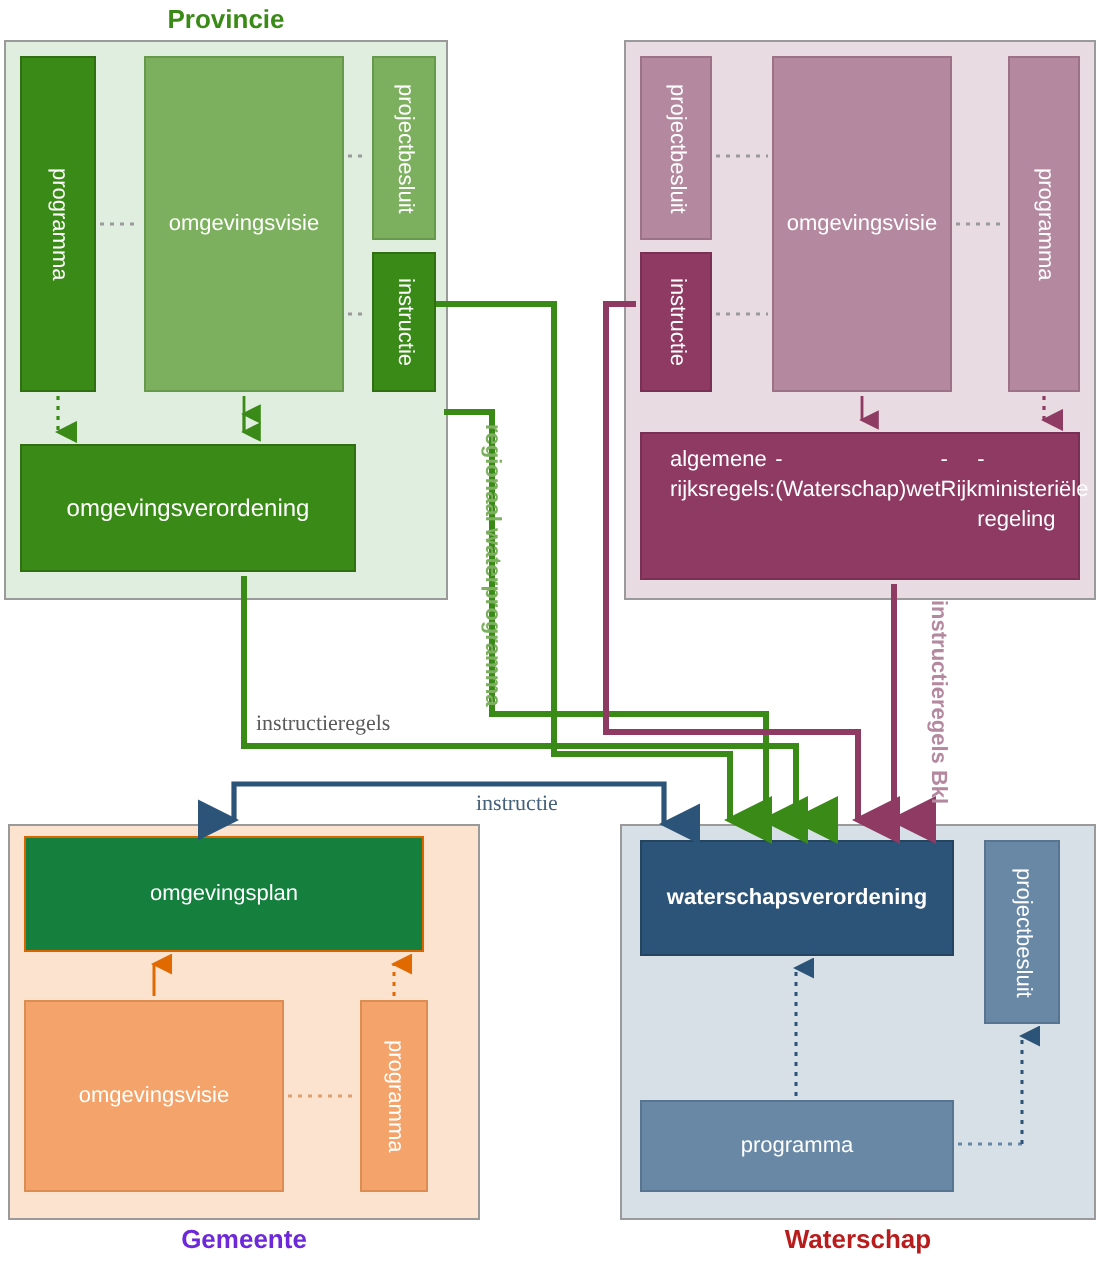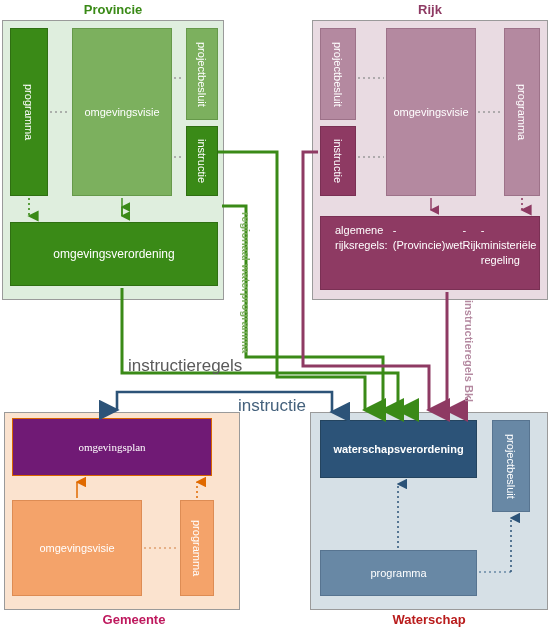--- a/index.html
+++ b/index.html
@@ -19,71 +19,70 @@
   
   .p-prov{background:#dfeede;}
   .g-dark{background:#3a8a17;border-color:#2f6f12;}
   .g-light{background:#7cb05e;border-color:#66994a;}
 
   .p-rijk{background:#e9dbe2;}
   .m-dark{background:#8e3a63;border-color:#7a3054;}
   .m-light{background:#b489a0;border-color:#9d7289;}
 
   .p-gem{background:#fbe3cf;}
-  .o-dark{background:#701a75;border-color:#d96500;font-family:Liberation Serif, serif;}
+  .o-dark{background:#15803d;border-color:#d96500;}
   .o-light{background:#f4a36a;border-color:#dd8c54;}
 
   .p-wat{background:#d6e0e6;}
   .b-dark{background:#2c5378;border-color:#24445f;}
   .b-light{background:#6888a5;border-color:#577490;}
 
   svg.links{position:absolute;left:0;top:0;width:550px;height:632px;overflow:visible;}
 
   .vlabel{position:absolute;writing-mode:vertical-rl;text-orientation:mixed;
           font-size:11px;white-space:nowrap;}
-  .hlabel{position:absolute;font-size:17px;white-space:nowrap;}
+  .hlabel{position:absolute;font-size:11px;white-space:nowrap;font-family:Liberation Serif, serif;}
 </style>
 </head>
 <body>
 
 <div id="stage">
 
   <div class="panel-title" style="left:2px;top:2px;width:222px;color:#3a8a17;">Provincie</div>
   <div class="panel p-prov" style="left:2px;top:20px;width:222px;height:280px;"></div>
 
   <div class="box g-dark vert" style="left:10px;top:28px;width:38px;height:168px;">programma</div>
 
   <div class="box g-light" style="left:72px;top:28px;width:100px;height:168px;">omgevingsvisie</div>
 
   <div class="box g-light vert" style="left:186px;top:28px;width:32px;height:92px;">projectbesluit</div>
 
   <div class="box g-dark vert" style="left:186px;top:126px;width:32px;height:70px;">instructie</div>
 
-  <div class="box g-dark" style="left:10px;top:222px;width:208px;height:64px;font-size:12px;">omgevingsverordening</div>
+  <div class="box g-dark" style="left:10px;top:222px;width:168px;height:64px;font-size:12px;">omgevingsverordening</div>
 
-  <div class="panel-title" style="left:312px;top:2px;width:236px;color:#8e3a63;">Rijk</div>
   <div class="panel p-rijk" style="left:312px;top:20px;width:236px;height:280px;"></div>
 
   <div class="box m-light vert" style="left:320px;top:28px;width:36px;height:92px;">projectbesluit</div>
 
   <div class="box m-dark vert" style="left:320px;top:126px;width:36px;height:70px;">instructie</div>
 
   <div class="box m-light" style="left:386px;top:28px;width:90px;height:168px;">omgevingsvisie</div>
 
   <div class="box m-light vert" style="left:504px;top:28px;width:36px;height:168px;">programma</div>
 
   <div class="box m-dark left-align" style="left:320px;top:216px;width:220px;height:74px;flex-direction:row;">
     <div>algemene rijksregels:</div>
-    <div>- (Provincie)wet</div>
+    <div>- (Waterschap)wet</div>
     <div>- Rijk</div>
     <div>- ministeriële regeling</div>
   </div>
 
   <div class="panel p-gem" style="left:4px;top:412px;width:236px;height:198px;"></div>
-  <div class="panel-title" style="left:16px;top:612px;width:236px;color:#be185d;">Gemeente</div>
+  <div class="panel-title" style="left:4px;top:612px;width:236px;color:#6d28d9;">Gemeente</div>
 
   <div class="box o-dark" style="left:12px;top:418px;width:200px;height:58px;">omgevingsplan</div>
 
   <div class="box o-light" style="left:12px;top:500px;width:130px;height:96px;">omgevingsvisie</div>
 
   <div class="box o-light vert" style="left:180px;top:500px;width:34px;height:96px;">programma</div>
 
   <div class="panel p-wat" style="left:310px;top:412px;width:238px;height:198px;"></div>
   <div class="panel-title" style="left:310px;top:612px;width:238px;color:#b91c1c;">Waterschap</div>
 

